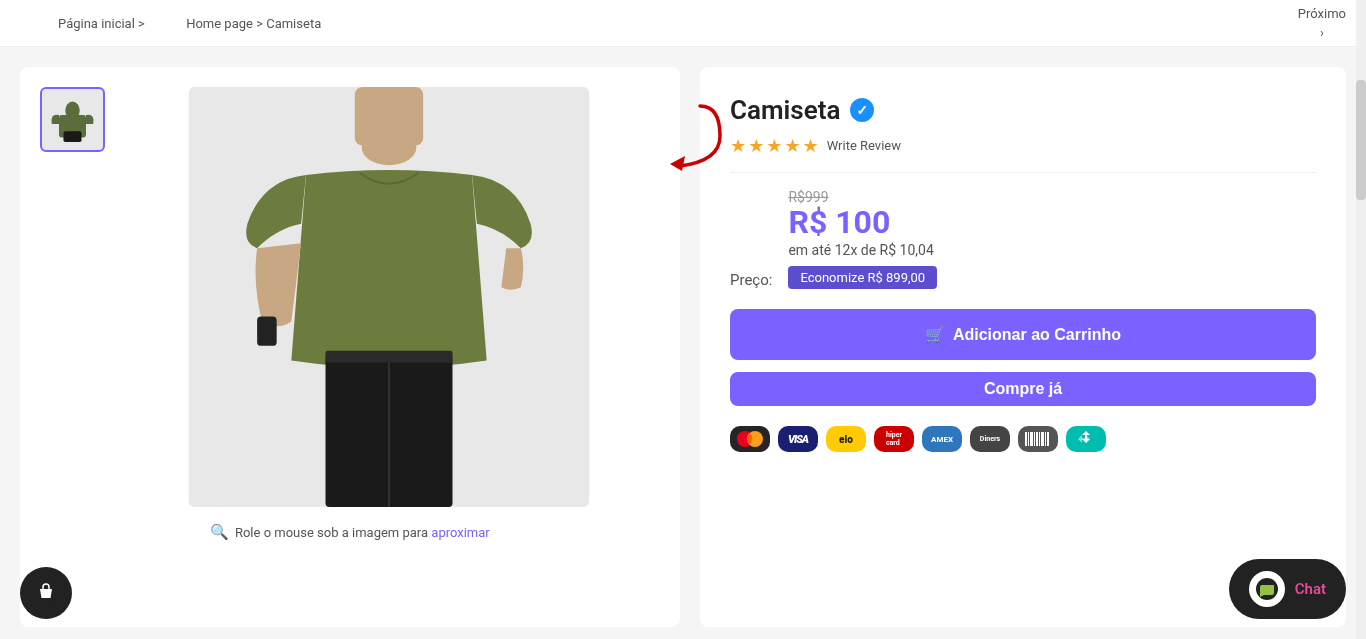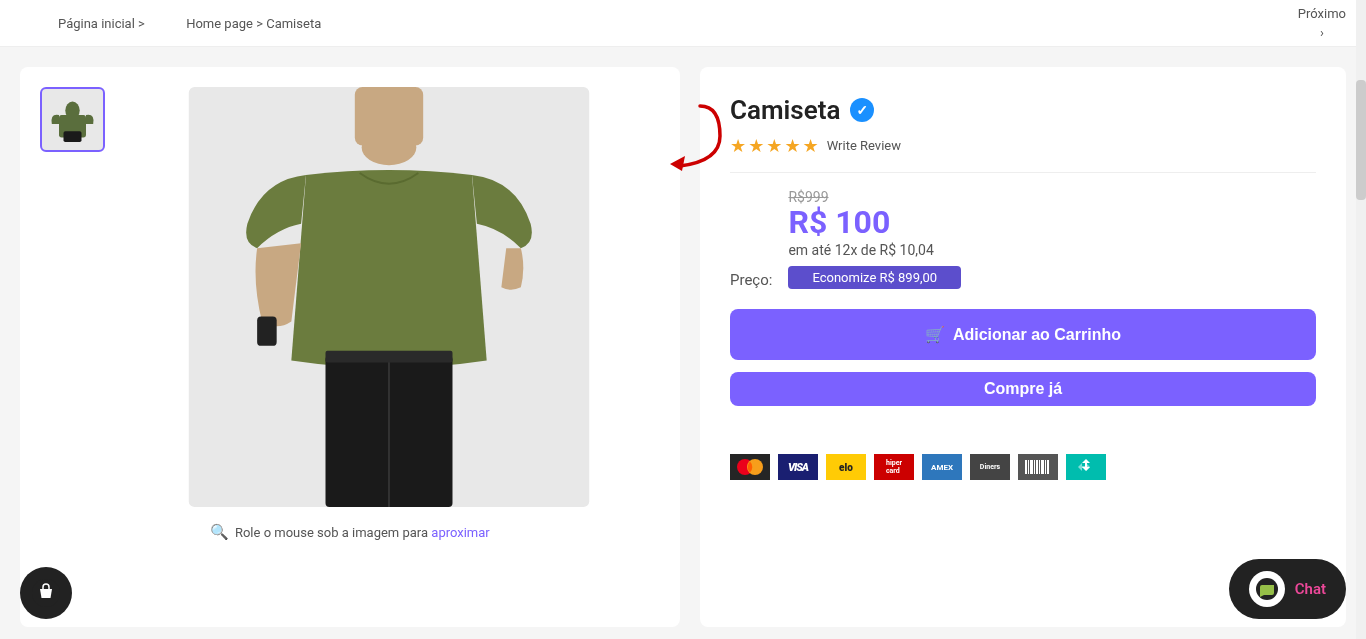--- a/index.html
+++ b/index.html
@@ -236,21 +236,21 @@
       font-size: 14px;
       color: #555;
       margin-top: 2px;
     }
 
     .savings-badge {
       display: inline-block;
       background: #5c4ecc;
       color: white;
       border-radius: 4px;
-      padding: 4px 24px;
+      padding: 4px 12px;
       font-size: 13px;
       margin-top: 8px;
     }
 
     
     .btn-add-cart {
       width: 100%;
       background: #7b61ff;
       color: white;
       border: none;
@@ -283,27 +283,26 @@
     .payment-methods {
       display: flex;
       align-items: center;
       gap: 8px;
       flex-wrap: wrap;
     }
 
     .payment-icon {
       width: 40px;
       height: 26px;
-      border-radius: 0;
+      border-radius: 10px;
       display: flex;
       align-items: center;
       justify-content: center;
       font-size: 9px;
       font-weight: bold;
-      margin-top: 28px;
     }
 
     .pm-mastercard { background: #252525; color: white; }
     .pm-visa { background: #1a1f71; color: white; }
     .pm-elo { background: #ffcb05; color: #222; text-align: center; }
     .pm-hipercard { background: #cc0000; color: white; }
     .pm-amex { background: #2e77bc; color: white; }
     .pm-diners { background: #333; color: white; }
     .pm-boleto { background: #555; color: white; font-size: 8px; }
 

